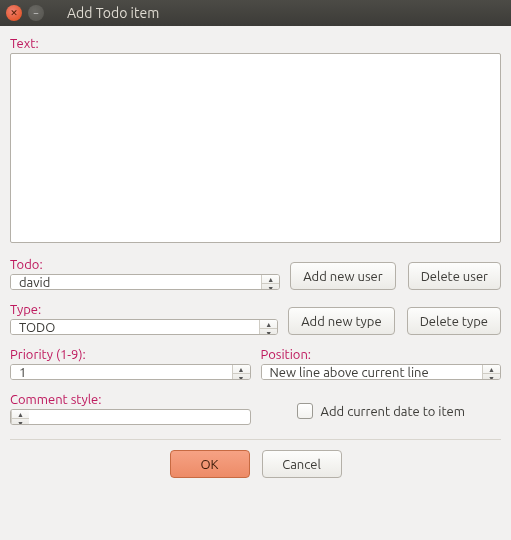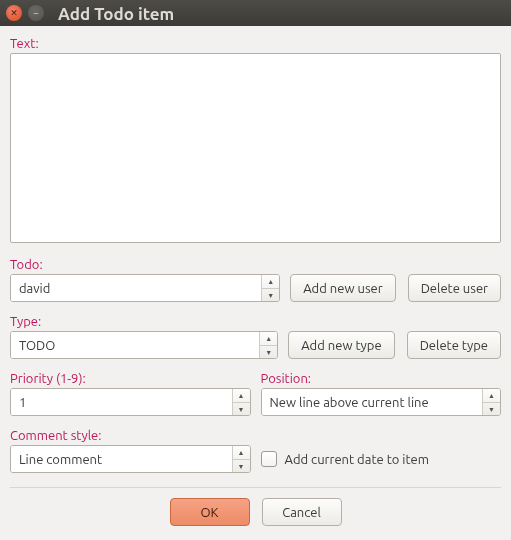--- a/index.html
+++ b/index.html
@@ -23,21 +23,21 @@
     gap: 6px;
   }
   .tb-btn {
     width: 16px; height: 16px;
     border-radius: 50%;
     display: flex; align-items: center; justify-content: center;
     font-size: 9px;
   }
   .tb-close { background: radial-gradient(circle at 40% 35%, #f08070, #df4a16); color:#4a1a00; }
   .tb-min   { background: radial-gradient(circle at 40% 35%, #6a6964, #54534e); color:#ddd; }
-  .tb-title { color:#dfdbd2; font-weight:bold; font-size:17px; margin-left:8px; }
+  .tb-title { color:#dfdbd2; font-weight:normal; font-size:14px; margin-left:17px; }
   .content {
     padding: 8px 10px 10px 10px;
   }
   .lbl { display:block; margin: 2px 0 3px 0; color:#be185d; }
   textarea.text-field {
     width: 100%;
     height: 190px;
     border: 1px solid #b4b0a8;
     background: #ffffff;
     resize: none;
@@ -47,21 +47,21 @@
     border-radius: 2px;
   }
   .row { display:flex; gap:10px; align-items:flex-end; margin-top:10px; }
   .col { display:flex; flex-direction:column; }
   .grow { flex:1; }
   .combo {
     display:flex;
     background:#fff;
     border:1px solid #b4b0a8;
     border-radius:3px;
-    height:28px;
+    height:16px;
     align-items:stretch;
     overflow:hidden;
   }
   .combo-val {
     flex:1;
     padding: 0 8px;
     display:flex; align-items:center;
     color:#3c3b37;
     background:#fff;
   }
@@ -184,28 +184,27 @@
           </div>
       </div>
     </div>
   </div>
 
   
   <div class="row">
     <div class="col grow">
       <label class="lbl">Comment style:</label>
       <div class="combo">
-        <div class="combo-val">Line comment</div>
-        <div class="combo-spin">
-            <div>▲</div>
-            <div>▼</div>
-          </div>
-      </div>
-    </div>
-    <div class="col" style="flex:1; justify-content:flex-end;">
+        <div class="combo-spin">
+            <div>▲</div>
+            <div>▼</div>
+          </div>
+      </div>
+    </div>
+    <div class="col" style="flex:1; justify-content:flex-end;align-items:center;">
       <div class="chk">
         <div class="chk-box"></div>
         <span>Add current date to item</span>
       </div>
     </div>
   </div>
 
   <hr class="sep">
 
   <div class="footer">

